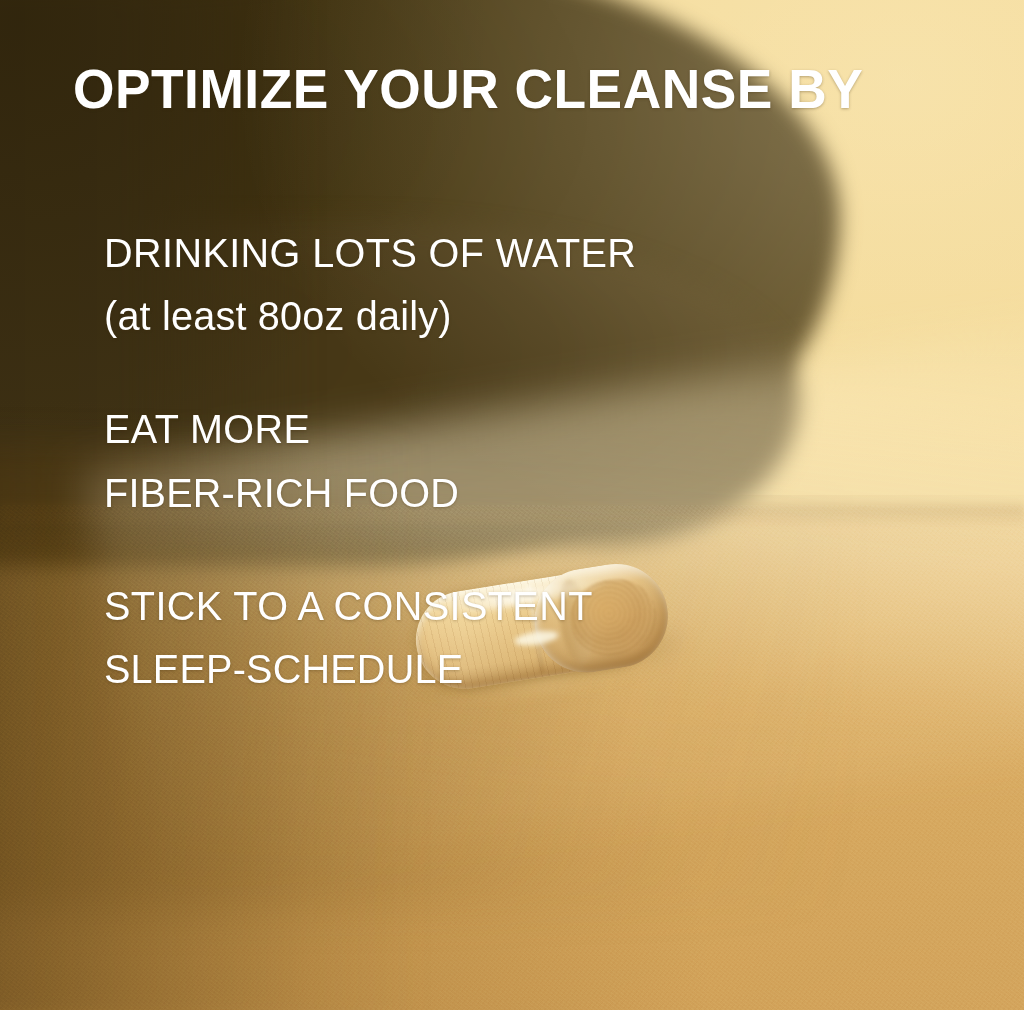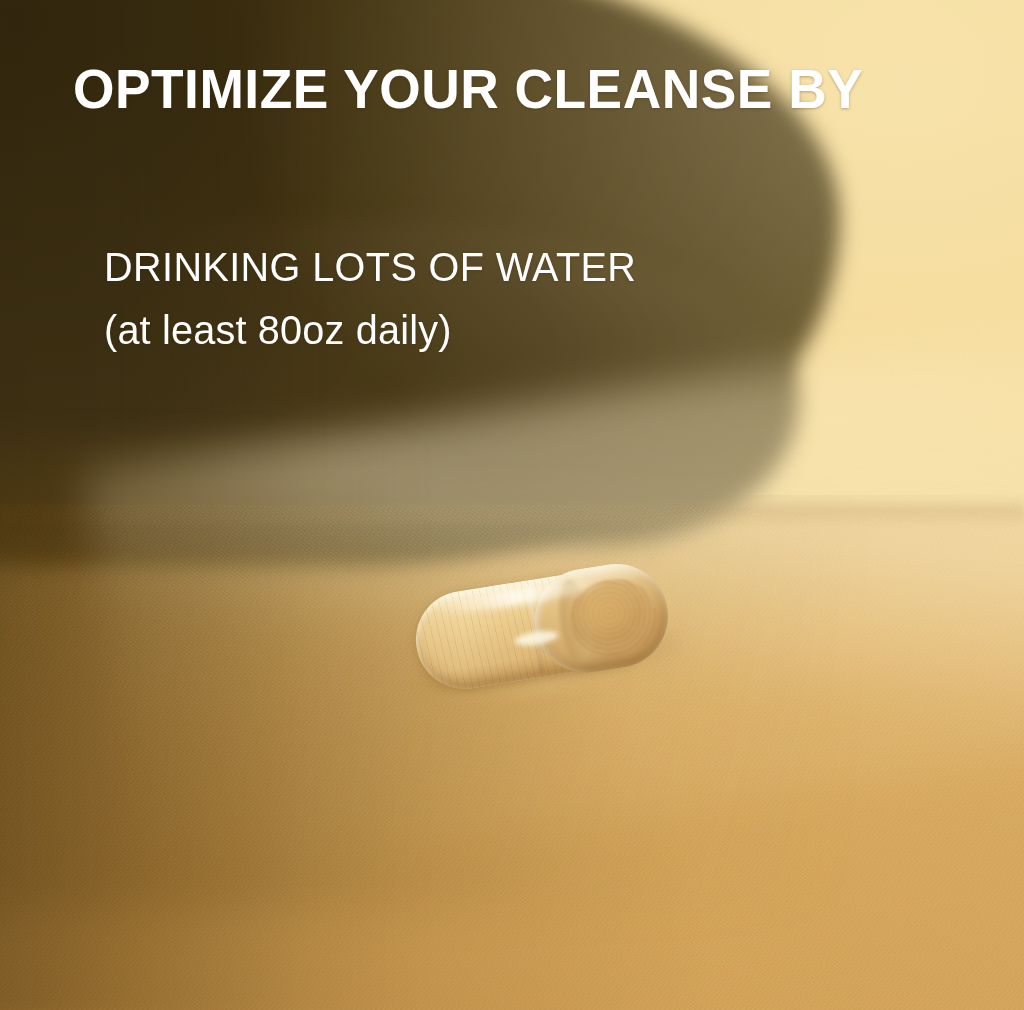--- a/index.html
+++ b/index.html
@@ -301,21 +301,21 @@
     font-weight:700;
     font-size:55px;
     line-height:1.0;
     letter-spacing:0.5px;
     transform:scaleX(0.97);
     transform-origin:left top;
     white-space:nowrap;
     text-shadow:0 1px 3px rgba(60,42,12,0.34);
   }
 
-  .tips { position:absolute; left:104px; top:236px; width:720px; }
+  .tips { position:absolute; left:104px; top:222px; width:720px; }
 
   .tip { margin-bottom:50px; }
   .tip:last-child { margin-bottom:0; }
 
   .tip-line {
     color:#FFFFFF;
     font-family:"Liberation Sans", sans-serif;
     font-weight:300;
     font-size:40px;
     line-height:1.58;
@@ -364,18 +364,26 @@
     <div class="headline">OPTIMIZE YOUR CLEANSE BY</div>
 
     <div class="tips">
 
       <div class="tip">
         <div class="tip-line">DRINKING LOTS OF WATER</div>
         <div class="tip-line sub">(at least 80oz daily)</div>
       </div>
 
 
-
+      <div class="tip">
+        <div class="tip-line">EAT MORE</div>
+        <div class="tip-line sub">FIBER-RICH FOOD</div>
+      </div>
+
+      <div class="tip">
+        <div class="tip-line">STICK TO A CONSISTENT</div>
+        <div class="tip-line sub">SLEEP-SCHEDULE</div>
+      </div>
 
     </div>
   </div>
 
 </div>
 
 </body></html>

